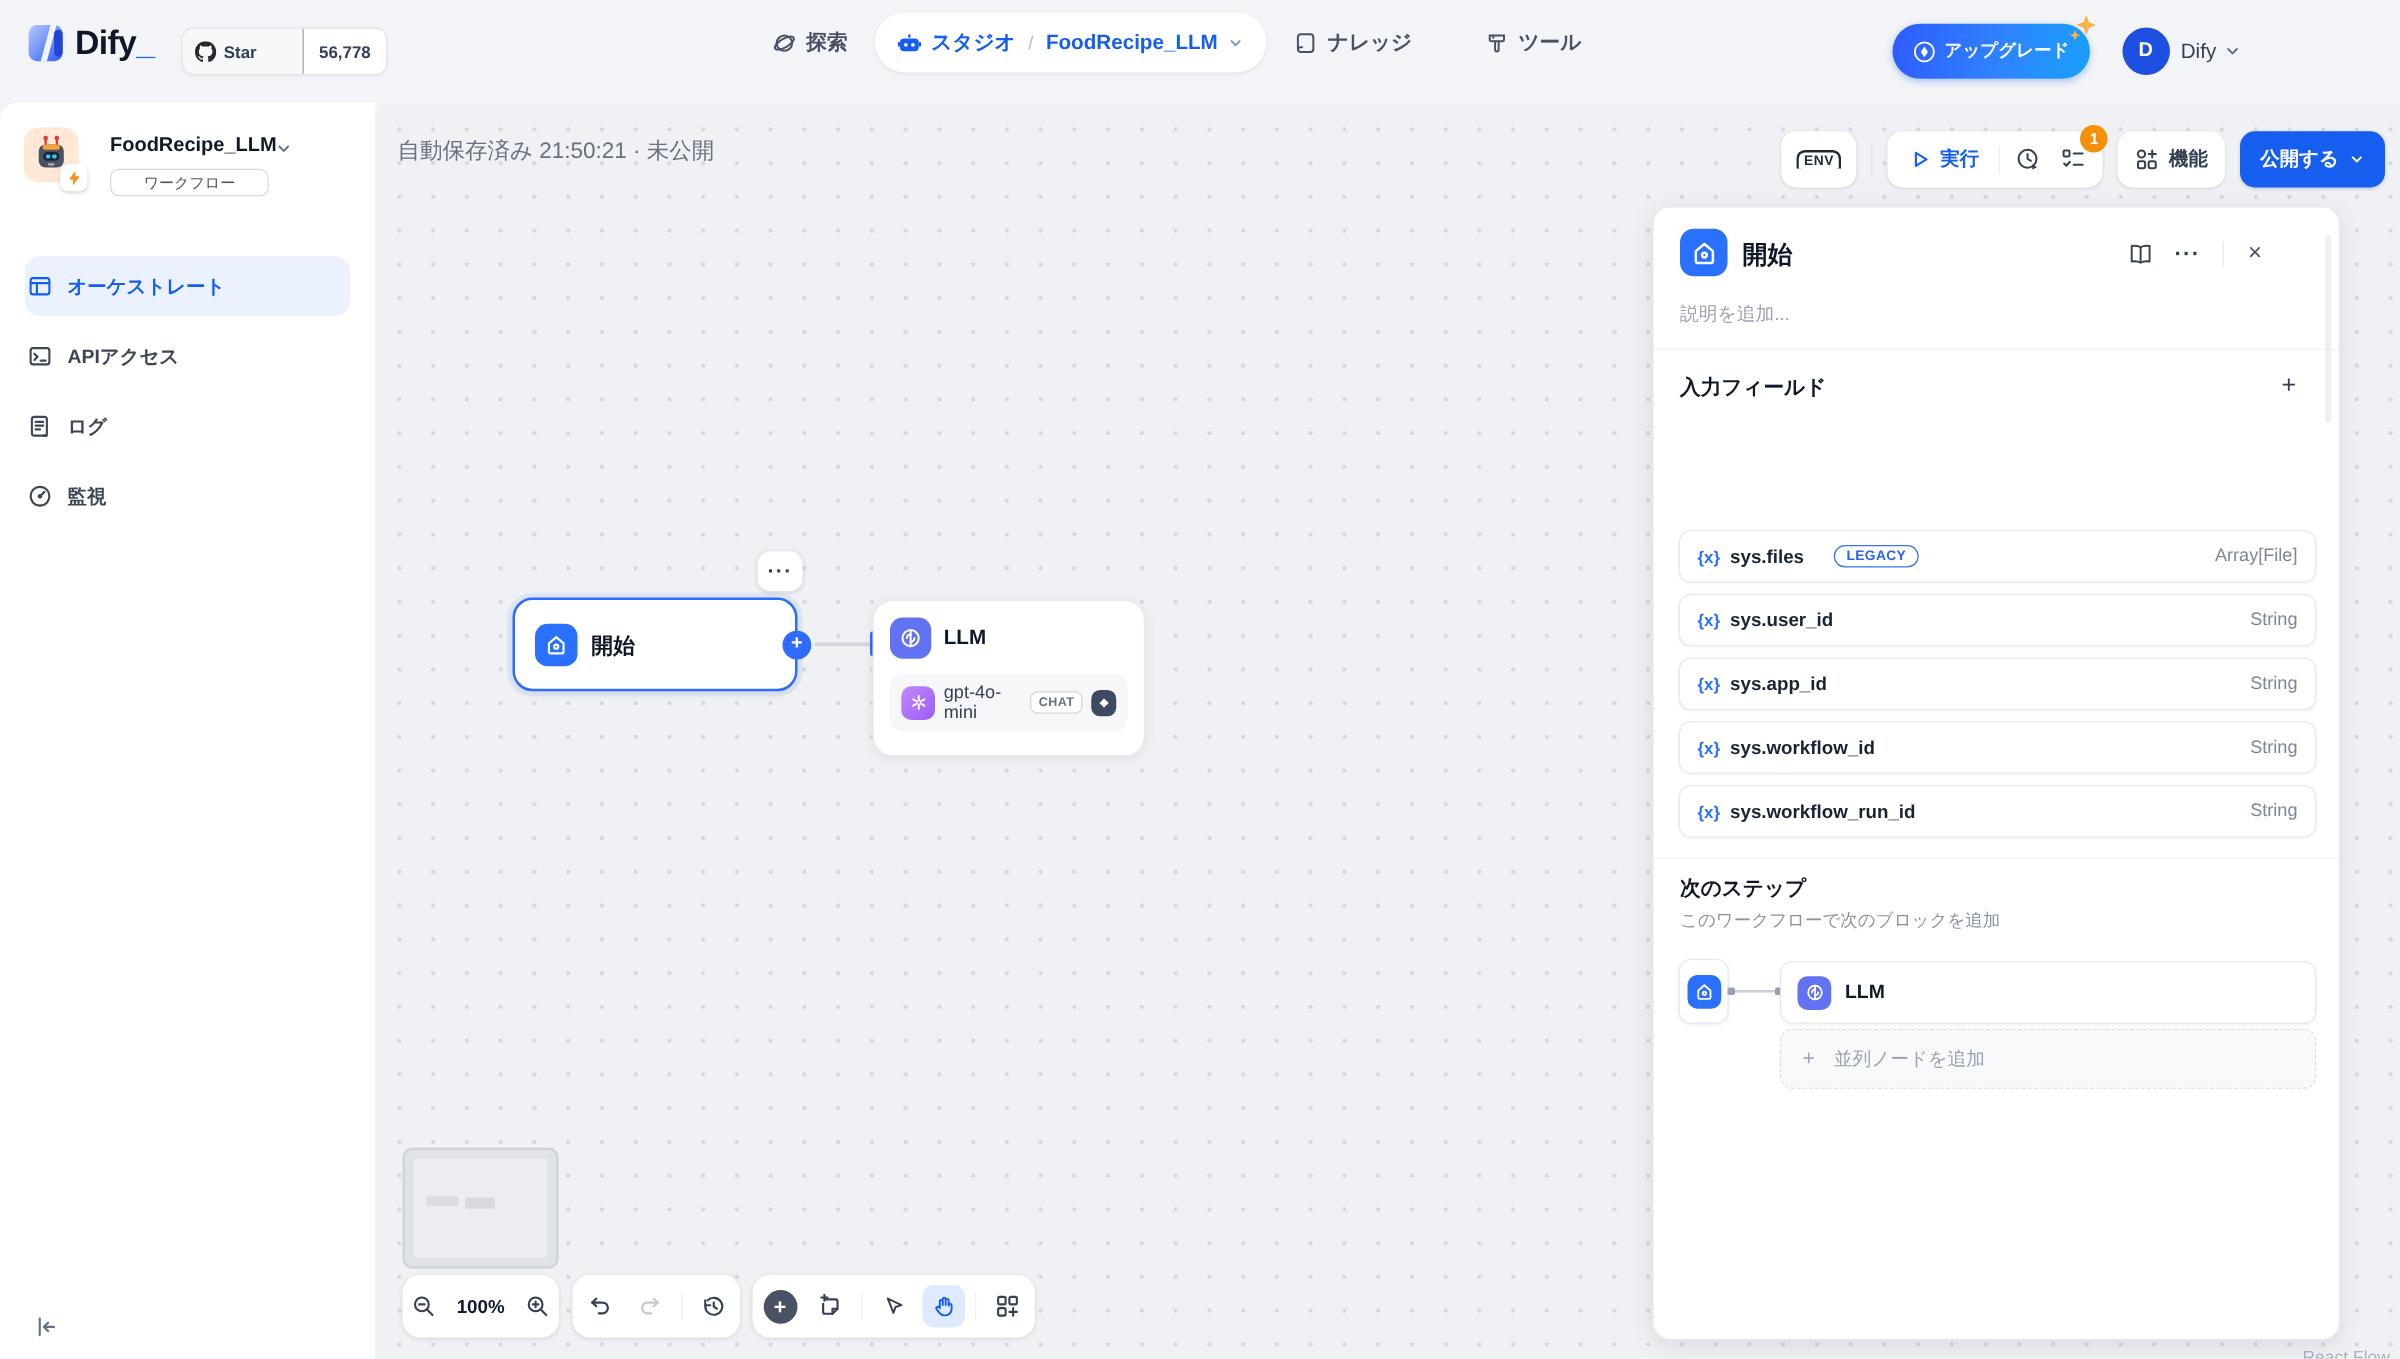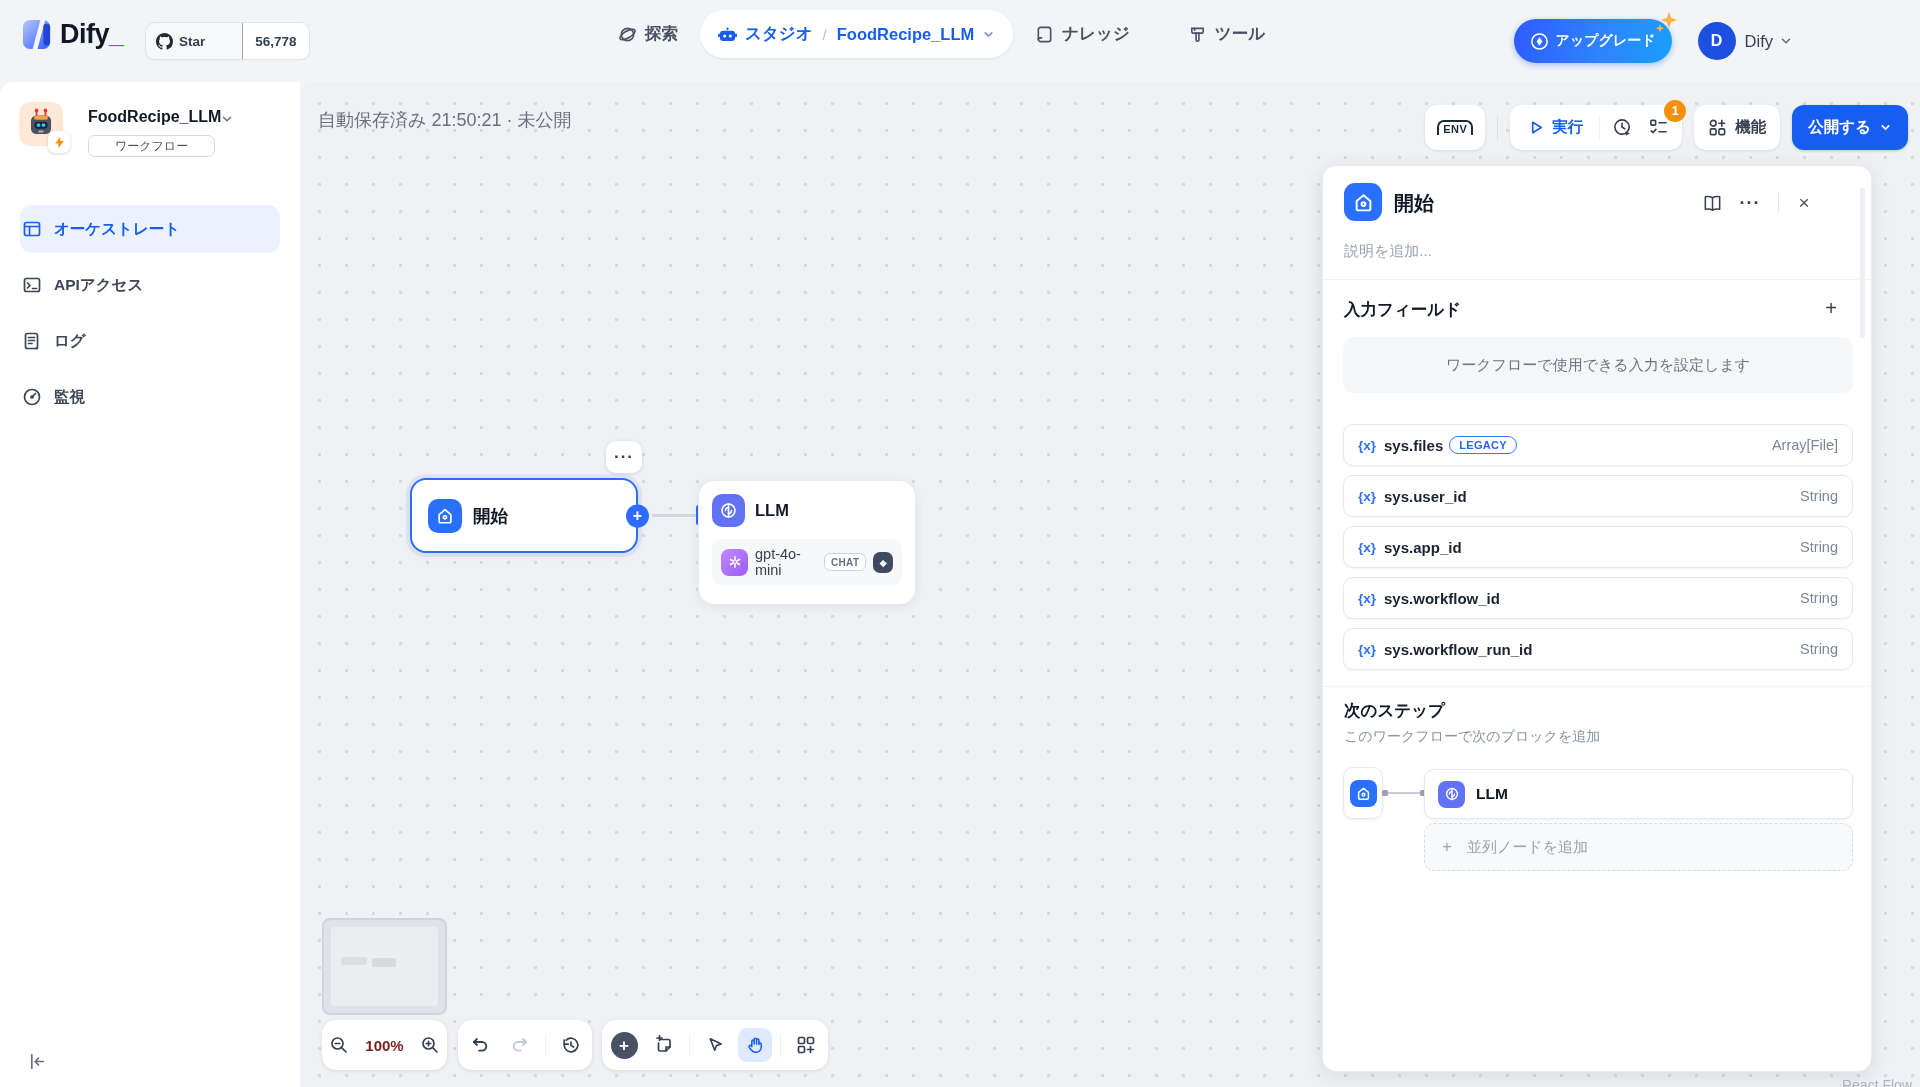--- a/index.html
+++ b/index.html
@@ -74,21 +74,21 @@
   .chat-badge { border:1px solid #d0d5dd; background:#fff; border-radius:6px; font-size:10px; font-weight:600; color:#667085; padding:2.5px 6px; letter-spacing:.3px; }
   .vision-badge { width:23px; height:21px; border-radius:7px; background:#3e4a61; color:#fff; font-size:9.5px; display:flex; align-items:center; justify-content:center; }
 
   
   .minimap { position:absolute; left:22px; top:836px; width:125px; height:97px; background:#dfe2e7; border:2px solid #cfd3da; border-radius:8px; padding:7px; cursor:pointer; }
   .minimap-inner { width:100%; height:100%; background:#ebedf0; border-radius:3px; position:relative; }
   .mm-bar1 { position:absolute; left:10px; top:30px; width:26px; height:8px; background:#dadde2; border-radius:2px; }
   .mm-bar2 { position:absolute; left:41px; top:31px; width:24px; height:9px; background:#d6dade; border-radius:2px; }
   .bottom-pill { position:absolute; top:938px; height:50px; background:#fff; border-radius:14px; box-shadow:0 1px 4px rgba(16,24,40,.1); display:flex; align-items:center; }
   .zoom-pill { left:22px; width:125px; justify-content:center; gap:9px; }
-  .zoom-level { font-size:15px; font-weight:600; color:#7f1d1d; }
+  .zoom-level { font-size:15px; font-weight:600; color:#0f172a; }
   .undo-pill { left:158px; width:134px; justify-content:center; gap:6px; }
   .tools-pill { left:302px; width:226px; justify-content:center; gap:6px; }
   .tool-btn { width:34px; height:34px; border-radius:9px; display:flex; align-items:center; justify-content:center; cursor:pointer; }
   .tool-btn.active { background:#dfe9ff; }
   .pill-sep { width:1px; height:22px; background:#eef0f4; margin:0 2px; }
   .add-circle { width:27px; height:27px; border-radius:50%; background:#495264; color:#fff; font-size:17px; font-weight:600; display:flex; align-items:center; justify-content:center; line-height:1; }
   .watermark { position:absolute; right:8px; bottom:-6px; font-size:14px; color:#aeb4bf; }
 
   
   .panel { position:absolute; left:1322px; top:165px; width:550px; bottom:15px; background:#fff; border:1px solid #e9ebf0; border-radius:14px; box-shadow:0 4px 20px rgba(16,24,40,.10); z-index:35; }
@@ -99,21 +99,21 @@
   .ph-div { position:absolute; left:455px; top:27px; width:1px; height:20px; background:#e4e7ec; }
   .ph-close { left:468px; font-size:19px; color:#495264; }
   .panel-desc { position:absolute; left:21px; top:76px; font-size:15px; color:#9aa2b1; }
   .panel-div1 { position:absolute; left:0; right:0; top:113px; height:1px; background:#f0f2f5; }
   .fields-heading { position:absolute; left:21px; top:133px; font-size:16.5px; font-weight:700; color:#101828; }
   .fields-add { position:absolute; right:26px; top:128px; width:28px; height:28px; display:flex; align-items:center; justify-content:center; font-size:20px; color:#354052; cursor:pointer; }
   .fields-hint { position:absolute; left:20px; top:171px; width:510px; height:56px; background:#f5f6f8; border-radius:10px; display:flex; align-items:center; justify-content:center; font-size:15px; color:#6b7384; }
   .var-row { position:absolute; left:20px; width:510px; height:42px; background:#fff; border:1px solid #e7e9ee; border-radius:10px; box-shadow:0 1px 2px rgba(16,24,40,.05); display:flex; align-items:center; padding:0 14px; cursor:pointer; }
   .var-x { color:#2970ff; font-size:13.5px; font-weight:700; }
   .var-name { margin-left:8px; font-size:15px; font-weight:600; color:#1a2332; }
-  .legacy-badge { margin-left:6px; border:1.5px solid #3b76f6; color:#2b63f0; border-radius:9px; font-size:11px; font-weight:700; padding:2px 9px; letter-spacing:.3px; }
+  .legacy-badge { margin-left:24px; border:1.5px solid #3b76f6; color:#2b63f0; border-radius:9px; font-size:11px; font-weight:700; padding:2px 9px; letter-spacing:.3px; }
   .var-type { margin-left:auto; font-size:14.5px; color:#7d8596; }
   .panel-div2 { position:absolute; left:0; right:0; top:520px; height:1px; background:#f0f2f5; }
   .next-heading { position:absolute; left:21px; top:534px; font-size:16.5px; font-weight:700; color:#101828; }
   .next-sub { position:absolute; left:21px; top:562px; font-size:14px; color:#8a93a3; }
   .ns-start-card { position:absolute; left:20px; top:601px; width:40px; height:52px; background:#fff; border:1px solid #e7e9ee; border-radius:10px; box-shadow:0 1px 3px rgba(16,24,40,.07); display:flex; align-items:center; justify-content:center; }
   .ns-icon { width:27px; height:27px; border-radius:8px; display:flex; align-items:center; justify-content:center; flex:none; }
   .ns-line { position:absolute; left:62px; top:626px; width:38px; height:2px; background:#c9cdd6; }
   .ns-line:before,.ns-line:after { content:""; position:absolute; top:-2px; width:6px; height:6px; border-radius:1.5px; background:#9aa2b1; }
   .ns-line:before { left:-3px; } .ns-line:after { right:-3px; }
   .ns-llm-card { position:absolute; left:101px; top:603px; width:429px; height:50px; background:#fff; border:1px solid #e7e9ee; border-radius:10px; box-shadow:0 1px 3px rgba(16,24,40,.07); display:flex; align-items:center; gap:11px; padding:0 13px; cursor:pointer; }
@@ -479,21 +479,20 @@
   </div>
   <div class="ph-icon ph-more">···</div>
   <div class="ph-div"></div>
   <div class="ph-icon ph-close">×</div>
 
   <div class="panel-desc">説明を追加...</div>
   <div class="panel-div1"></div>
 
   <div class="fields-heading">入力フィールド</div>
   <div class="fields-add">+</div>
-  <div class="fields-hint">ワークフローで使用できる入力を設定します</div>
 
   <div class="var-row" style="top:258px;">
     <span class="var-x">{x}</span>
     <span class="var-name">sys.files</span>
     <span class="legacy-badge">LEGACY</span>
     <span class="var-type">Array[File]</span>
   </div>
   <div class="var-row" style="top:309px;">
     <span class="var-x">{x}</span>
     <span class="var-name">sys.user_id</span>

